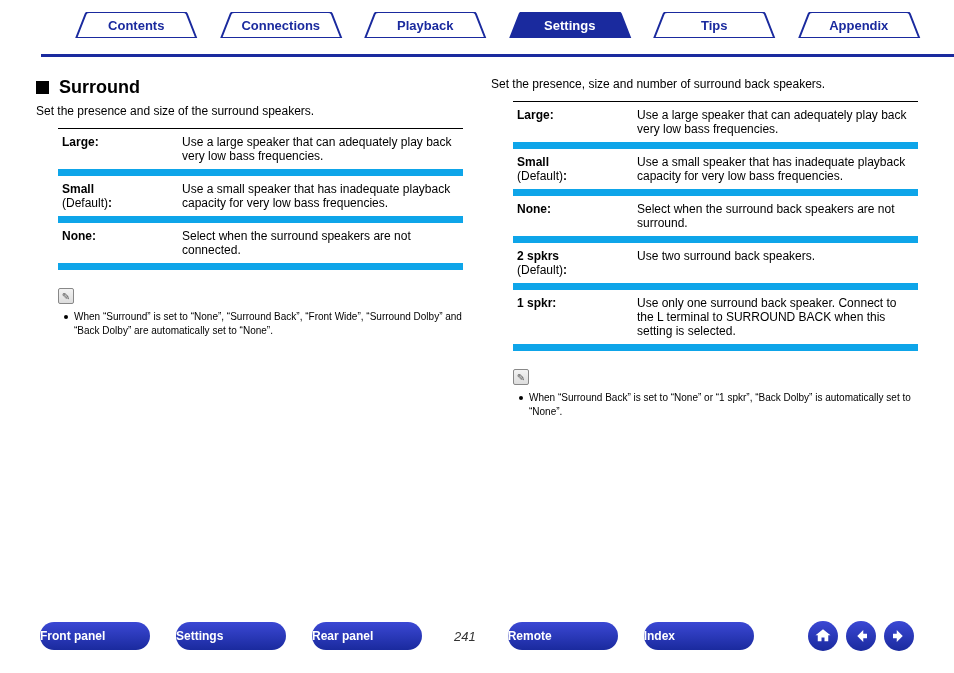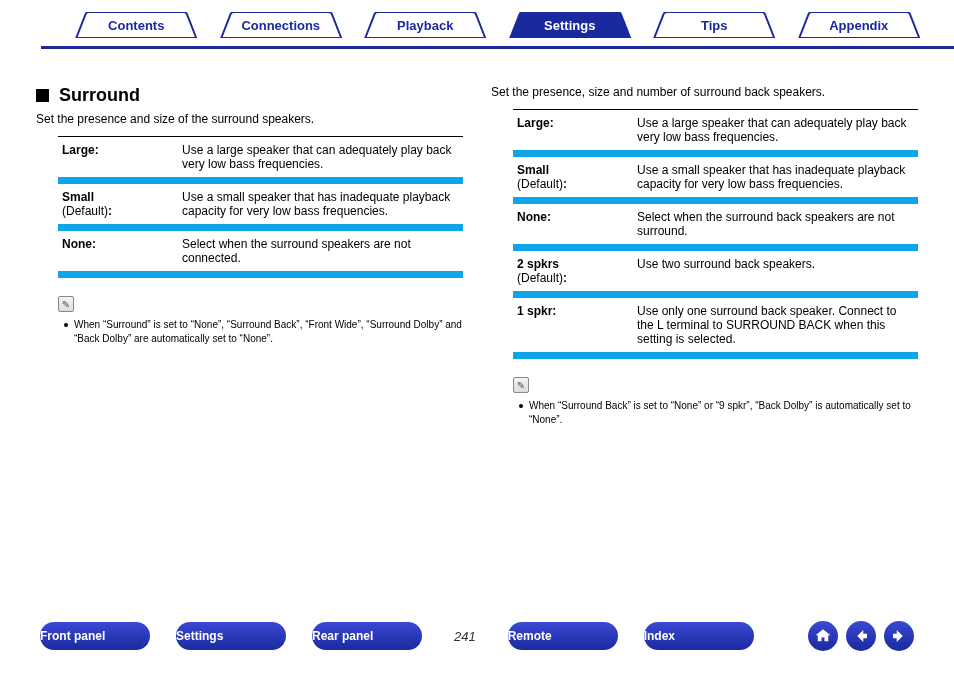--- a/index.html
+++ b/index.html
@@ -1,25 +1,25 @@
 <!DOCTYPE html>
 <html><head>
 <meta charset="utf-8">
 <style>
   *{box-sizing:border-box;margin:0;padding:0;}
   body{font-family:Arial,Helvetica,sans-serif;background:#fff;color:#000;width:954px;height:673px;position:relative;overflow:hidden;font-size:13px;}
   
-  .tabs{display:flex;justify-content:center;padding:12px 24px 8px;gap:2px;border-bottom:3px solid #1a2a9e;margin-left:41px;}
+  .tabs{display:flex;justify-content:center;padding:12px 24px 16px;gap:2px;border-bottom:3px solid #1a2a9e;margin-left:41px;}
   .tab{flex:1;max-width:152px;height:26px;position:relative;}
   .tab .shape{position:absolute;inset:0;}
   .tab svg{width:100%;height:100%;display:block;}
   .tab .lbl{position:absolute;inset:0;display:flex;align-items:center;justify-content:center;font-weight:bold;font-size:13px;color:#1a2a9e;}
   .tab.active .lbl{color:#fff;}
   
-  .content{display:flex;padding:20px 36px 0;gap:28px;margin-top:16px;}
+  .content{display:flex;padding:20px 36px 0;gap:28px;}
   .col{flex:1;}
   .sect-head{display:flex;align-items:center;gap:10px;margin-bottom:6px;}
   .sq{width:13px;height:13px;background:#000;flex:none;}
   .sect-head h2{font-size:18px;font-weight:bold;}
   .desc{font-size:12px;margin-bottom:10px;padding-left:0;}
   table{width:100%;border-collapse:collapse;margin-left:22px;width:calc(100% - 22px);}
   tr{border-top:1px solid #000;border-bottom:7px solid #0ea5e9;}
   td{padding:6px 4px;vertical-align:top;font-size:12px;}
   td.k{width:120px;font-weight:bold;}
   td.k .def{font-weight:normal;}
@@ -133,21 +133,21 @@
       </tr>
       <tr>
         <td class="k">1 spkr:</td>
         <td>Use only one surround back speaker. Connect to the L terminal to SURROUND BACK when this setting is selected.</td>
       </tr>
     </tbody>
       </table>
     <div class="note-wrap">
       <div class="pencil">✎</div>
       <ul>
-          <li>When “Surround Back” is set to “None” or “9 spkr”, “Back Dolby” is automatically set to “None”.</li>
+          <li>When “Surround Back” is set to “None” or “1 spkr”, “Back Dolby” is automatically set to “None”.</li>
         </ul>
     </div>
   </div>
 </div>
 
 <div class="footer">
   <div class="fbtn">Front panel</div>
   <div class="fbtn">Settings</div>
   <div class="fbtn">Rear panel</div>
   <div class="pgnum">241</div>

